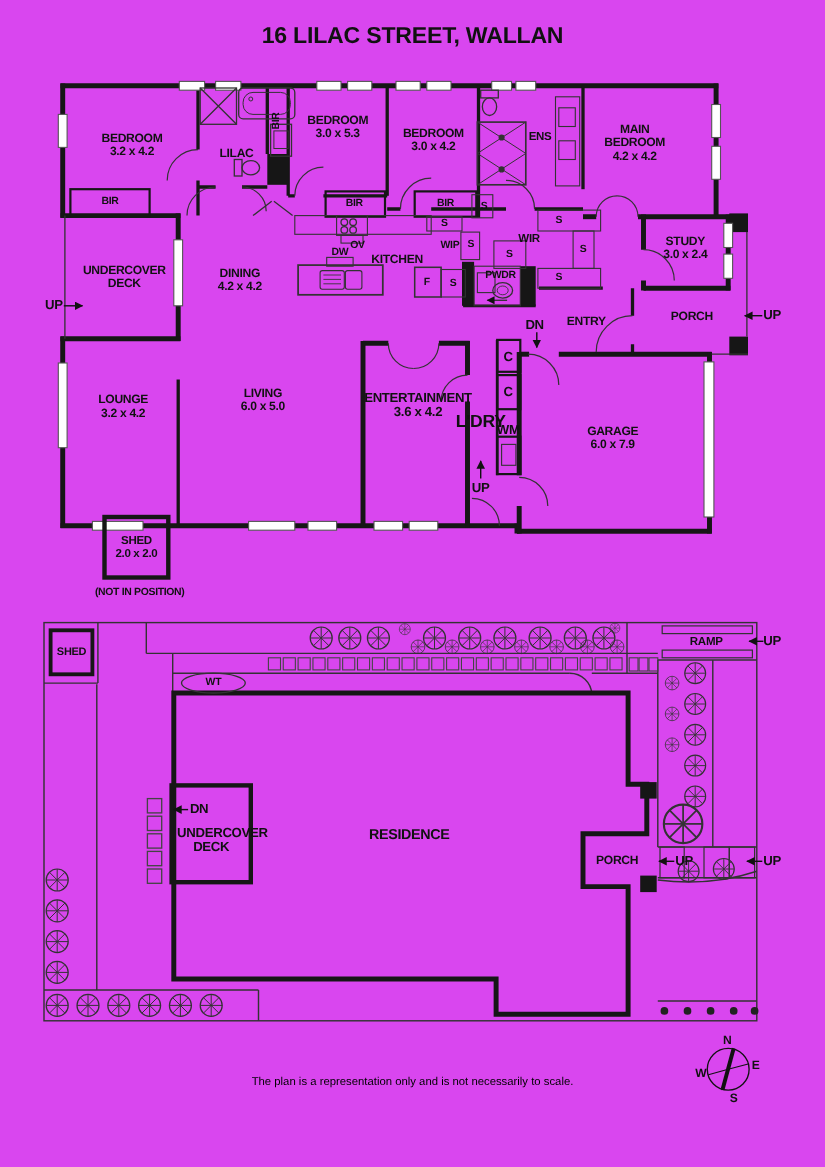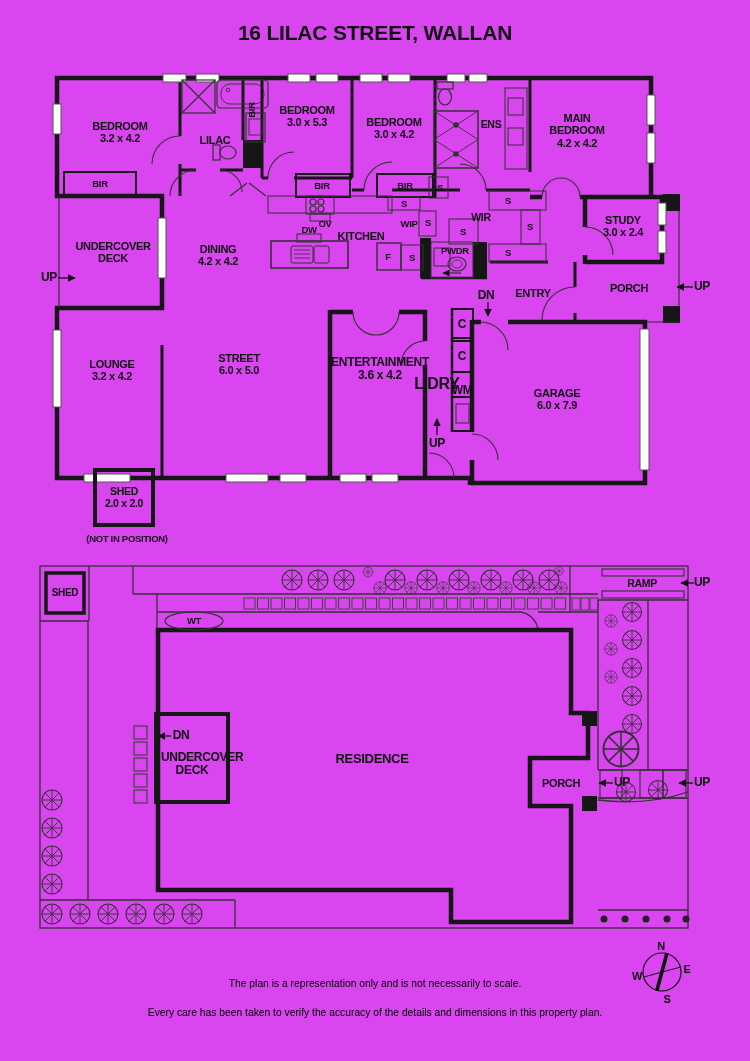--- a/index.html
+++ b/index.html
@@ -388,21 +388,21 @@
       <span class="nm">PORCH</span>
     </div>
 <div class="lbl rm" style="left:533px;top:293px">
       <span class="nm">ENTRY</span>
     </div>
 <div class="lbl rm" style="left:112px;top:370px">
       <span class="nm">LOUNGE</span>
       <span class="dm">3.2 x 4.2</span>
     </div>
 <div class="lbl rm" style="left:239px;top:364px">
-      <span class="nm">STREET</span>
+      <span class="nm">LIVING</span>
       <span class="dm">6.0 x 5.0</span>
     </div>
 <div class="lbl rm" style="left:380px;top:369px;font-size:12px">
       <span class="nm">ENTERTAINMENT</span>
       <span class="dm">3.6 x 4.2</span>
     </div>
 <div class="lbl fx" style="left:437px;top:384px;font-size:16px">L'DRY</div>
 <div class="lbl rm" style="left:557px;top:399px">
       <span class="nm">GARAGE</span>
       <span class="dm">6.0 x 7.9</span>
@@ -452,16 +452,15 @@
       <span>PORCH</span>
     </div>
 <div class="lbl tiny" style="left:622px;top:783px">UP</div>
 <div class="lbl tiny" style="left:702px;top:783px">UP</div>
 
 <div class="lbl comp" style="left:661px;top:946px">N</div>
 <div class="lbl comp" style="left:687px;top:969px">E</div>
 <div class="lbl comp" style="left:667px;top:999px">S</div>
 <div class="lbl comp" style="left:637px;top:976px">W</div>
 
-<div class="disc" style="top:1007px">Every care has been taken to verify the accuracy of the details and dimensions in this property plan.</div>
 <div class="disc" style="top:978px">The plan is a representation only and is not necessarily to scale.</div>
 
 </div>
 
 </body></html>

